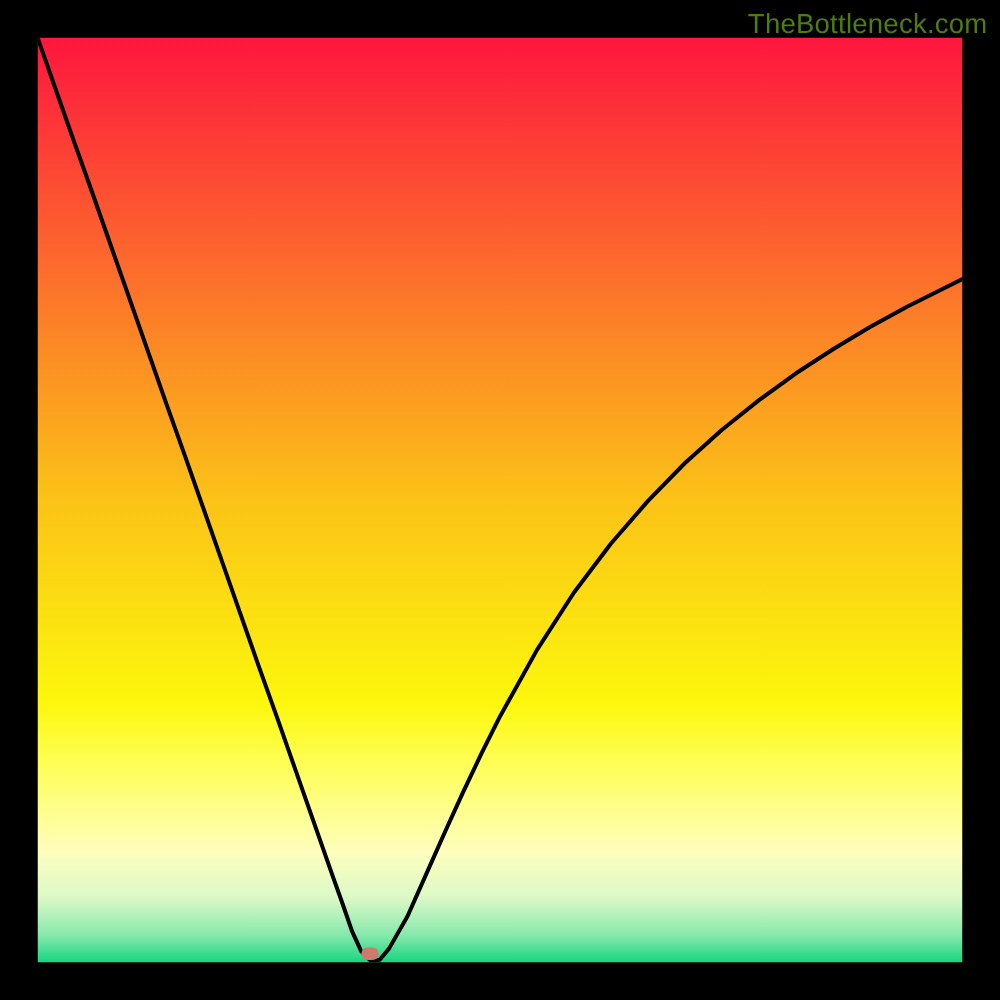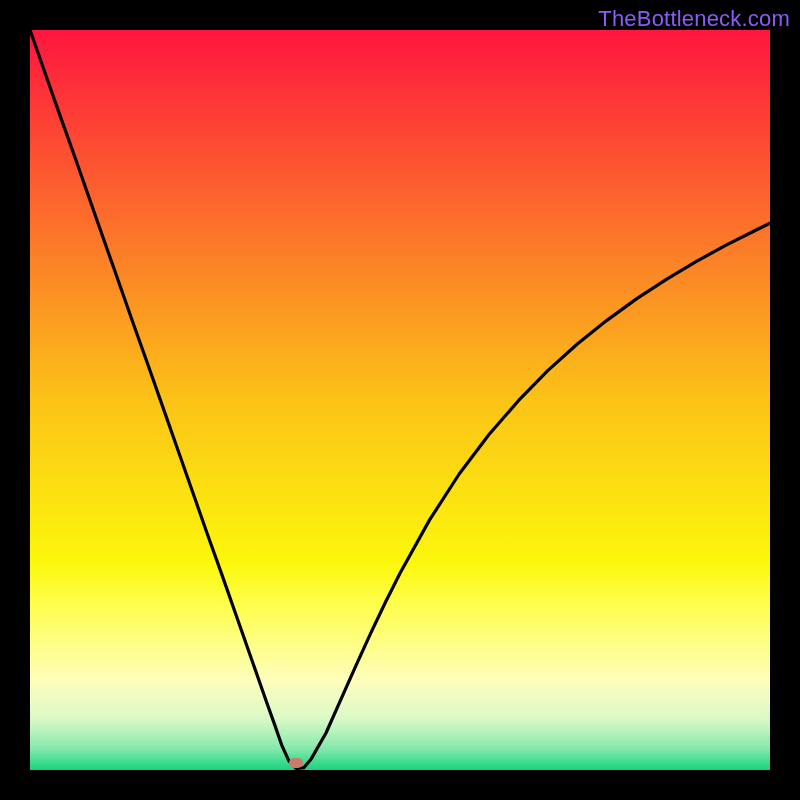--- a/index.html
+++ b/index.html
@@ -23,21 +23,21 @@
     position: absolute;
     left: 30px;
     top: 30px;
     width: 740px;
     height: 740px;
   }
   .watermark {
     position: absolute;
     top: 6px;
     right: 10px;
-    color: #8b5cf6;
+    color: #4d7c0f;
     font-size: 22px;
     font-weight: 500;
     letter-spacing: 0.2px;
     user-select: none;
   }
   .marker {
     position: absolute;
     width: 14px;
     height: 10px;
     border-radius: 5px;

